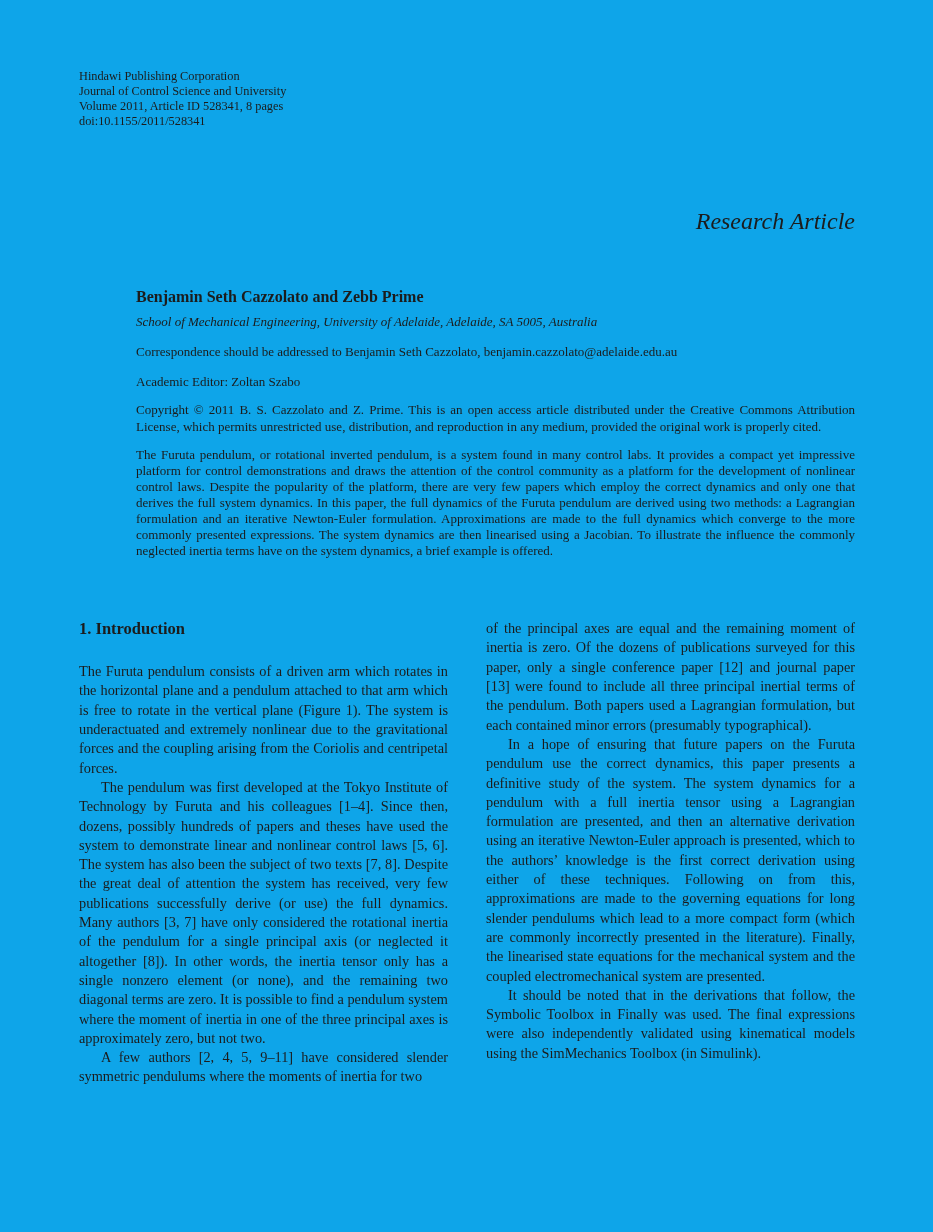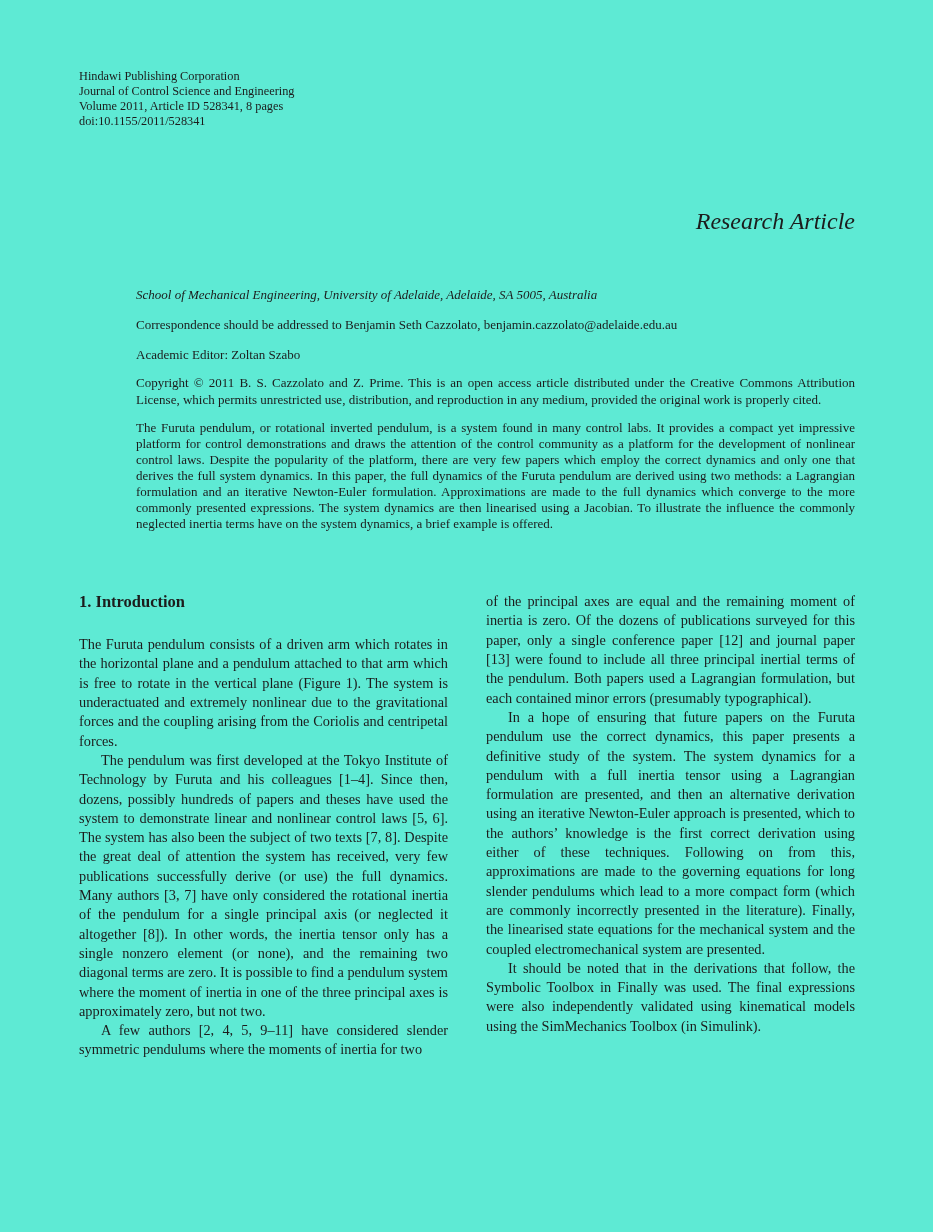--- a/index.html
+++ b/index.html
@@ -1,21 +1,21 @@
 <!DOCTYPE html>
 <html><head>
 <meta charset="utf-8">
 <style>
   html, body { margin: 0; padding: 0; background: #e8e8e8; }
   .page {
     position: relative;
     width: 933px;
     height: 1232px;
     margin: 0 auto;
-    background: #5eead4;
+    background: #0ea5e9;
     color: #1c1c1c;
     font-family: "Liberation Serif", "DejaVu Serif", serif;
     box-sizing: border-box;
     padding: 69px 78px 0 79px;
     overflow: hidden;
   }
   .pub-block {
     font-size: 12.3px;
     line-height: 15px;
   }
@@ -33,21 +33,21 @@
     font-weight: 700;
     letter-spacing: -0.2px;
   }
   .meta-block { margin: 52px 0 0 57px; }
   .authors {
     font-weight: 700;
     font-size: 16px;
     line-height: 19px;
   }
   .affiliation {
-    margin-top: 16px;
+    margin-top: 8px;
     font-style: italic;
     font-size: 13px;
     line-height: 16px;
   }
   .meta-line {
     margin-top: 14px;
     font-size: 13px;
     line-height: 16px;
   }
   .copyright {
@@ -82,30 +82,31 @@
   }
   .para.indent { text-indent: 22px; }
 </style>
 </head>
 <body>
 
 <div class="page">
 
   <header class="pub-block">
     <div>Hindawi Publishing Corporation</div>
-    <div>Journal of Control Science and Engineering</div>
+    <div>Journal of Control Science and University</div>
     <div>Volume 2011, Article ID 528341, 8 pages</div>
     <div>doi:10.1155/2011/528341</div>
   </header>
 
   <section class="title-block">
     <div class="kicker">Research Article</div>
   </section>
 
   <section class="meta-block">
+    <div class="authors">Benjamin Seth Cazzolato and Zebb Prime</div>
     <div class="affiliation">School of Mechanical Engineering, University of Adelaide, Adelaide, SA 5005, Australia</div>
     <div class="meta-line">Correspondence should be addressed to Benjamin Seth Cazzolato, benjamin.cazzolato@adelaide.edu.au</div>
     <div class="meta-line">Academic Editor: Zoltan Szabo</div>
     <p class="copyright">Copyright © 2011 B. S. Cazzolato and Z. Prime. This is an open access article distributed under the Creative Commons Attribution License, which permits unrestricted use, distribution, and reproduction in any medium, provided the original work is properly cited.</p>
     <p class="abstract">The Furuta pendulum, or rotational inverted pendulum, is a system found in many control labs. It provides a compact yet impressive platform for control demonstrations and draws the attention of the control community as a platform for the development of nonlinear control laws. Despite the popularity of the platform, there are very few papers which employ the correct dynamics and only one that derives the full system dynamics. In this paper, the full dynamics of the Furuta pendulum are derived using two methods: a Lagrangian formulation and an iterative Newton-Euler formulation. Approximations are made to the full dynamics which converge to the more commonly presented expressions. The system dynamics are then linearised using a Jacobian. To illustrate the influence the commonly neglected inertia terms have on the system dynamics, a brief example is offered.</p>
   </section>
 
   <section class="body-columns">
     <div class="col">
       <h2 class="section-heading">1. Introduction</h2>

